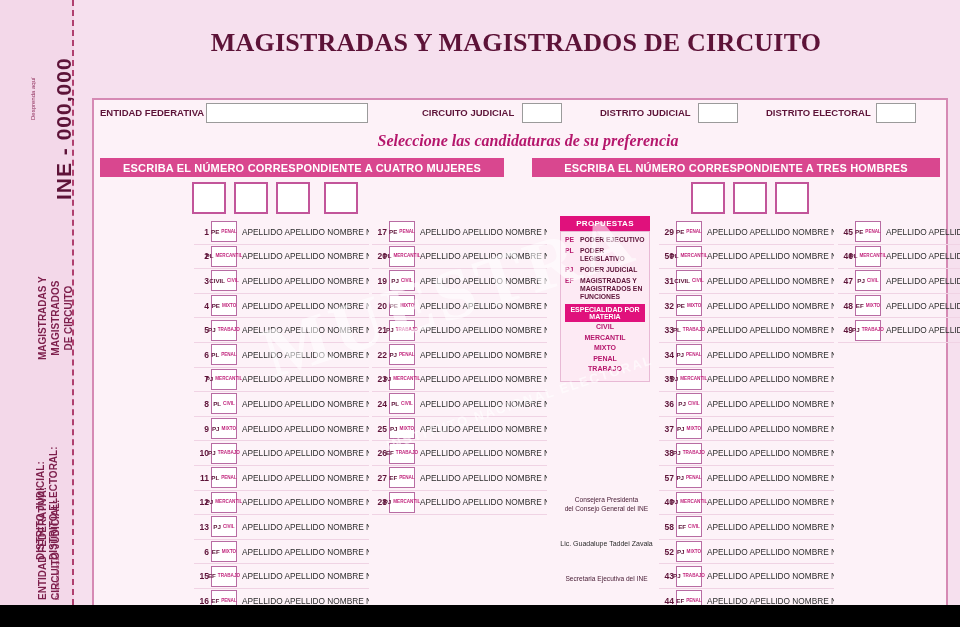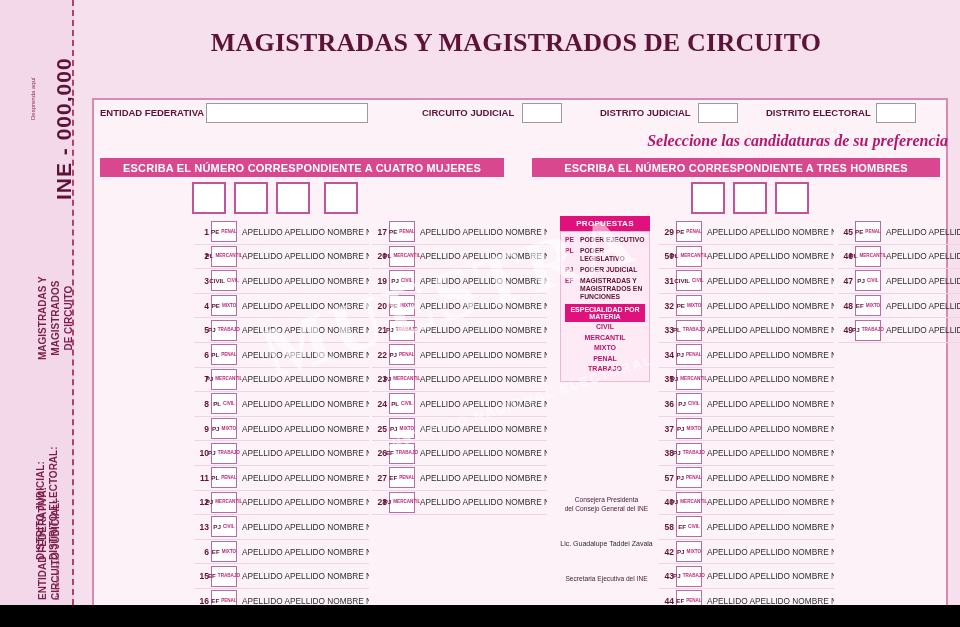--- a/index.html
+++ b/index.html
@@ -72,21 +72,21 @@
   
   #entrow{position:absolute;left:6px;top:6px;width:840px;height:26px;}
   .lbl{
     position:absolute;font-size:9.5px;font-weight:bold;color:#5d1338;top:7px;
   }
   .box{
     position:absolute;border:1px solid #9b9b9b;background:#fff;height:18px;top:3px;
   }
   
   #pref{
-    position:absolute;left:2px;top:32px;width:100%;text-align:right;
+    position:absolute;left:8px;top:32px;width:100%;text-align:center;
     font-size:16px;font-style:italic;font-weight:bold;color:#b5176c;
     font-family:"Liberation Serif", serif;
   }
   
   .instrbar{
     position:absolute;top:58px;height:19px;background:#d9478f;
     color:#fff;font-size:11px;font-weight:bold;
     display:flex;align-items:center;justify-content:center;letter-spacing:.2px;
   }
   #instr-women{left:6px;width:404px;}
@@ -549,21 +549,21 @@
           </div>
           <div class="row">
             <div class="num">58</div>
             <div class="numbox">
               <span style="color: rgb(93, 19, 56); margin-right: 2px; font-size: 6.2px;">EF</span>
               <span style="font-size: 4.6px;">CIVIL</span>
             </div>
             <div class="nm">APELLIDO APELLIDO NOMBRE NOMBRE</div>
           </div>
           <div class="row">
-            <div class="num">42</div>
+            <div class="num">52</div>
             <div class="numbox">
               <span style="color: rgb(93, 19, 56); margin-right: 2px; font-size: 6.2px;">PJ</span>
               <span style="font-size: 4.6px;">MIXTO</span>
             </div>
             <div class="nm">APELLIDO APELLIDO NOMBRE NOMBRE</div>
           </div>
           <div class="row">
             <div class="num">43</div>
             <div class="numbox">
               <span style="color: rgb(93, 19, 56); margin-right: 2px; font-size: 6.2px;">PJ</span>

